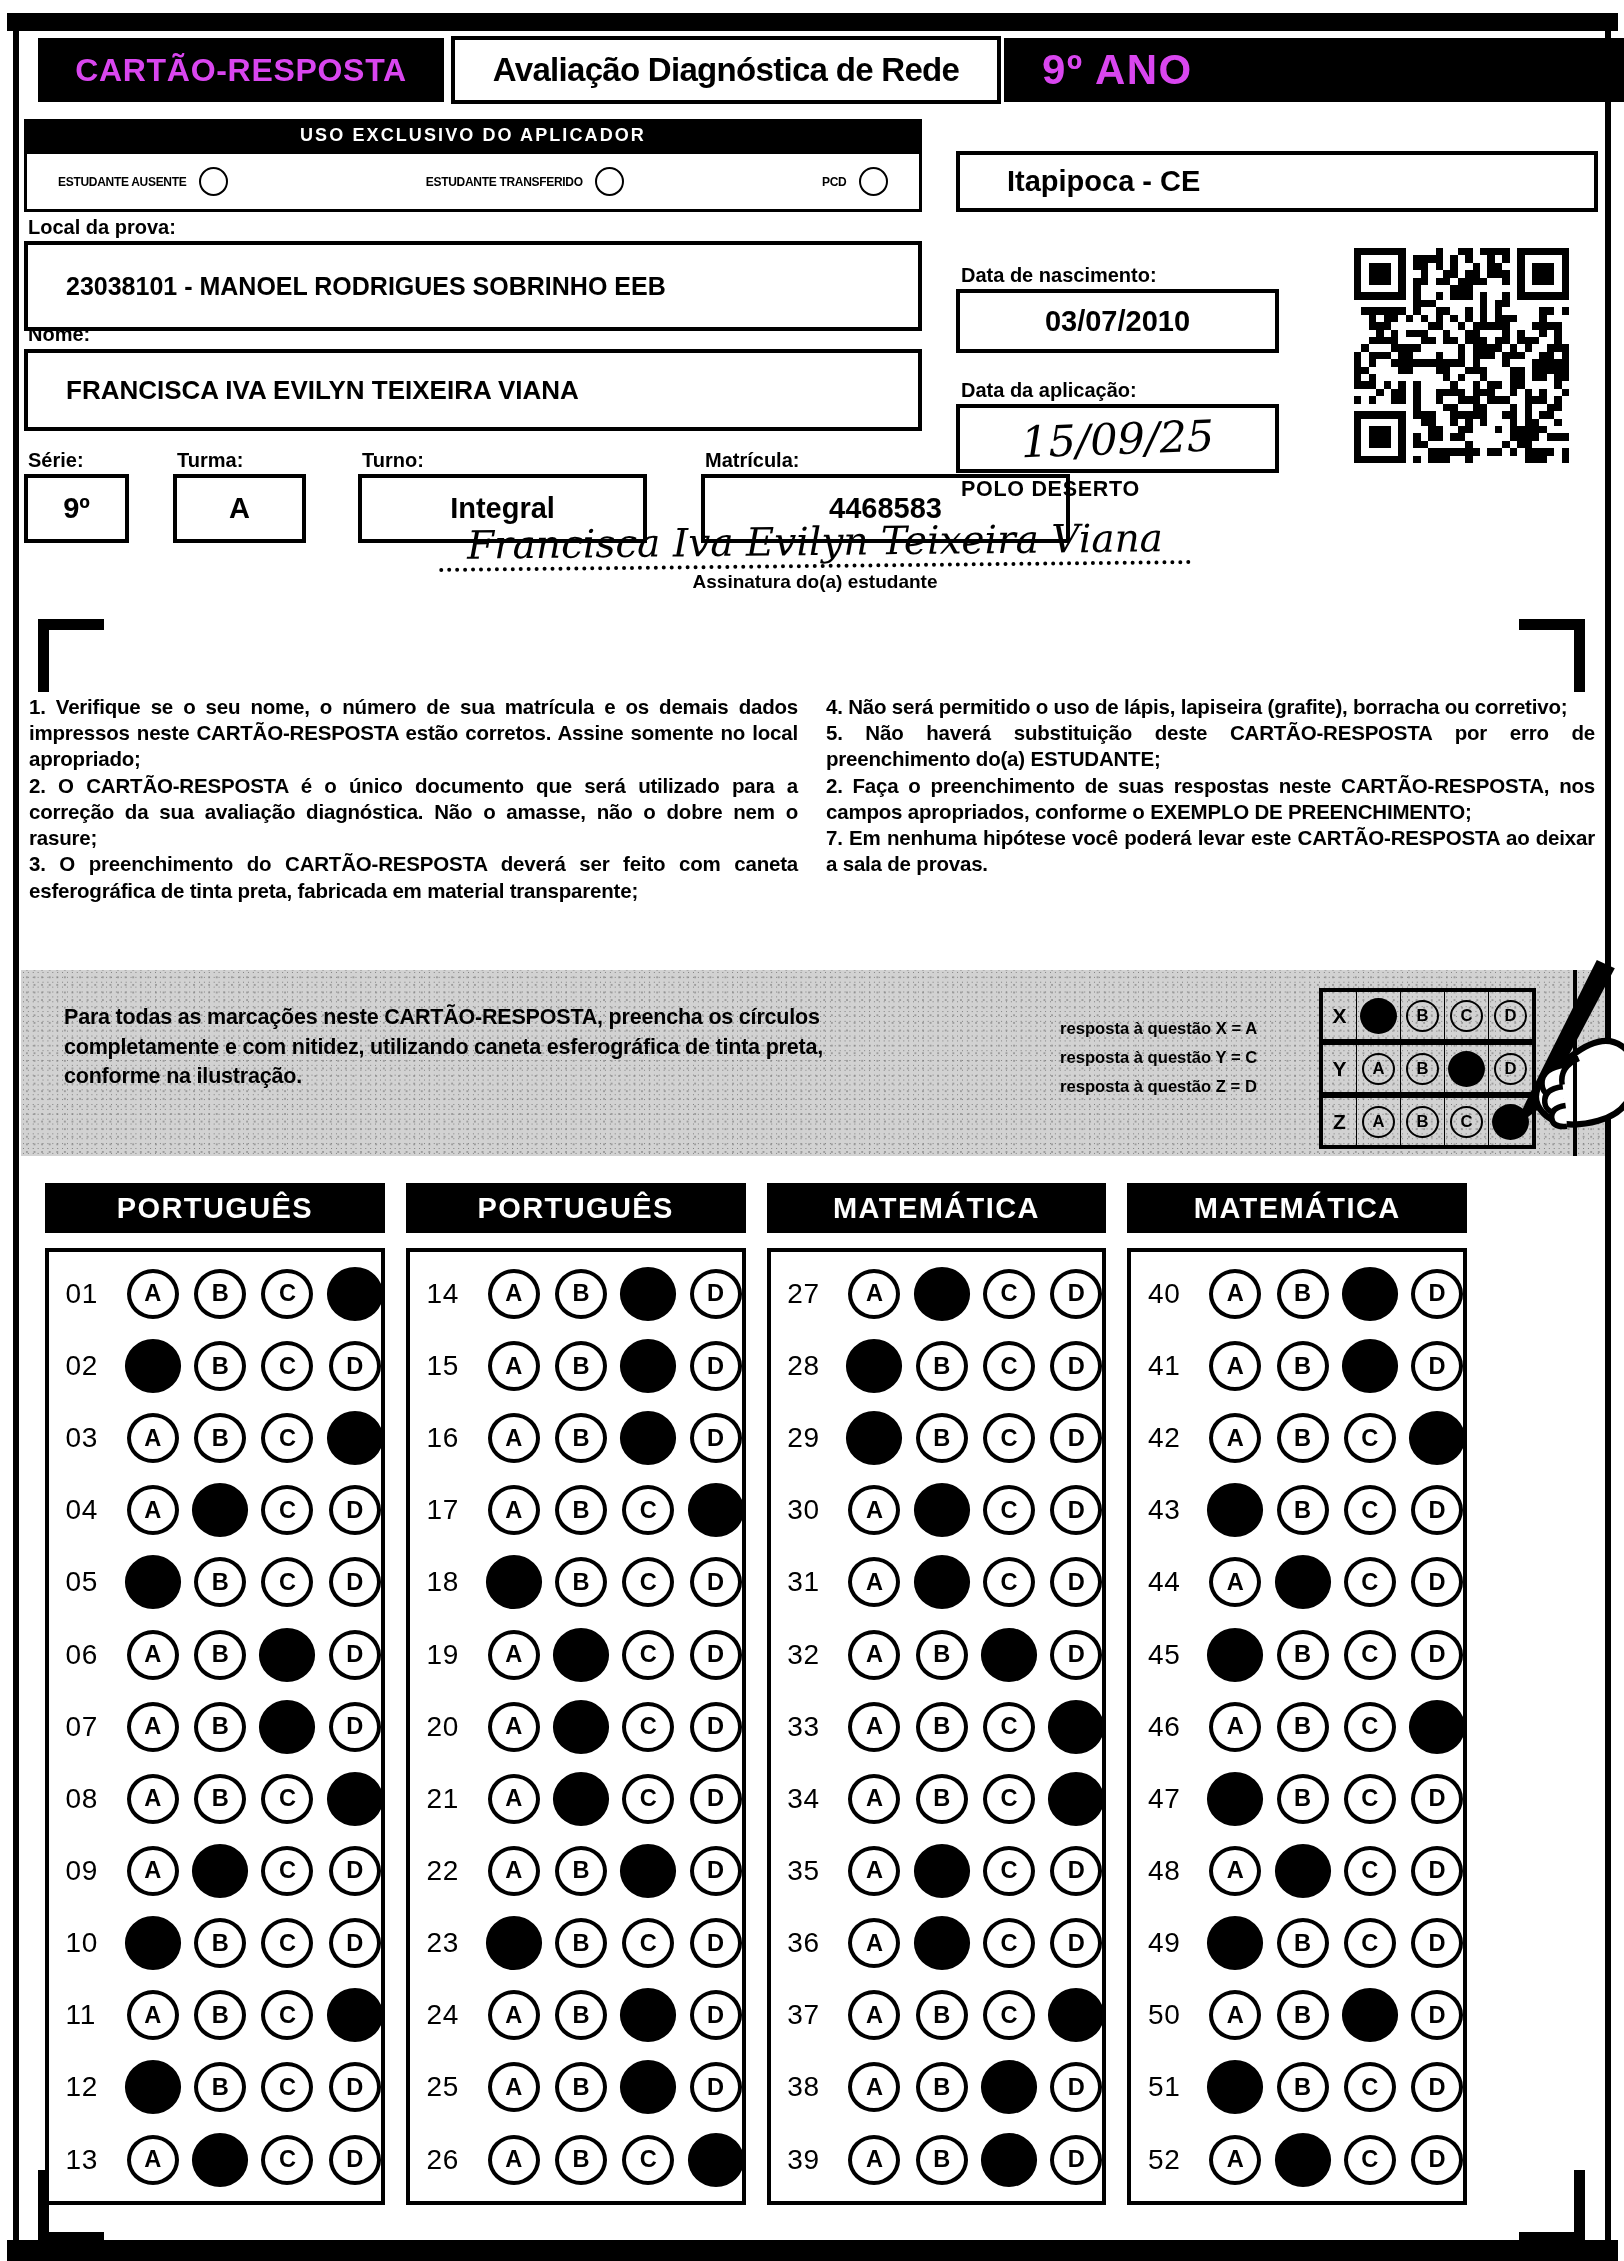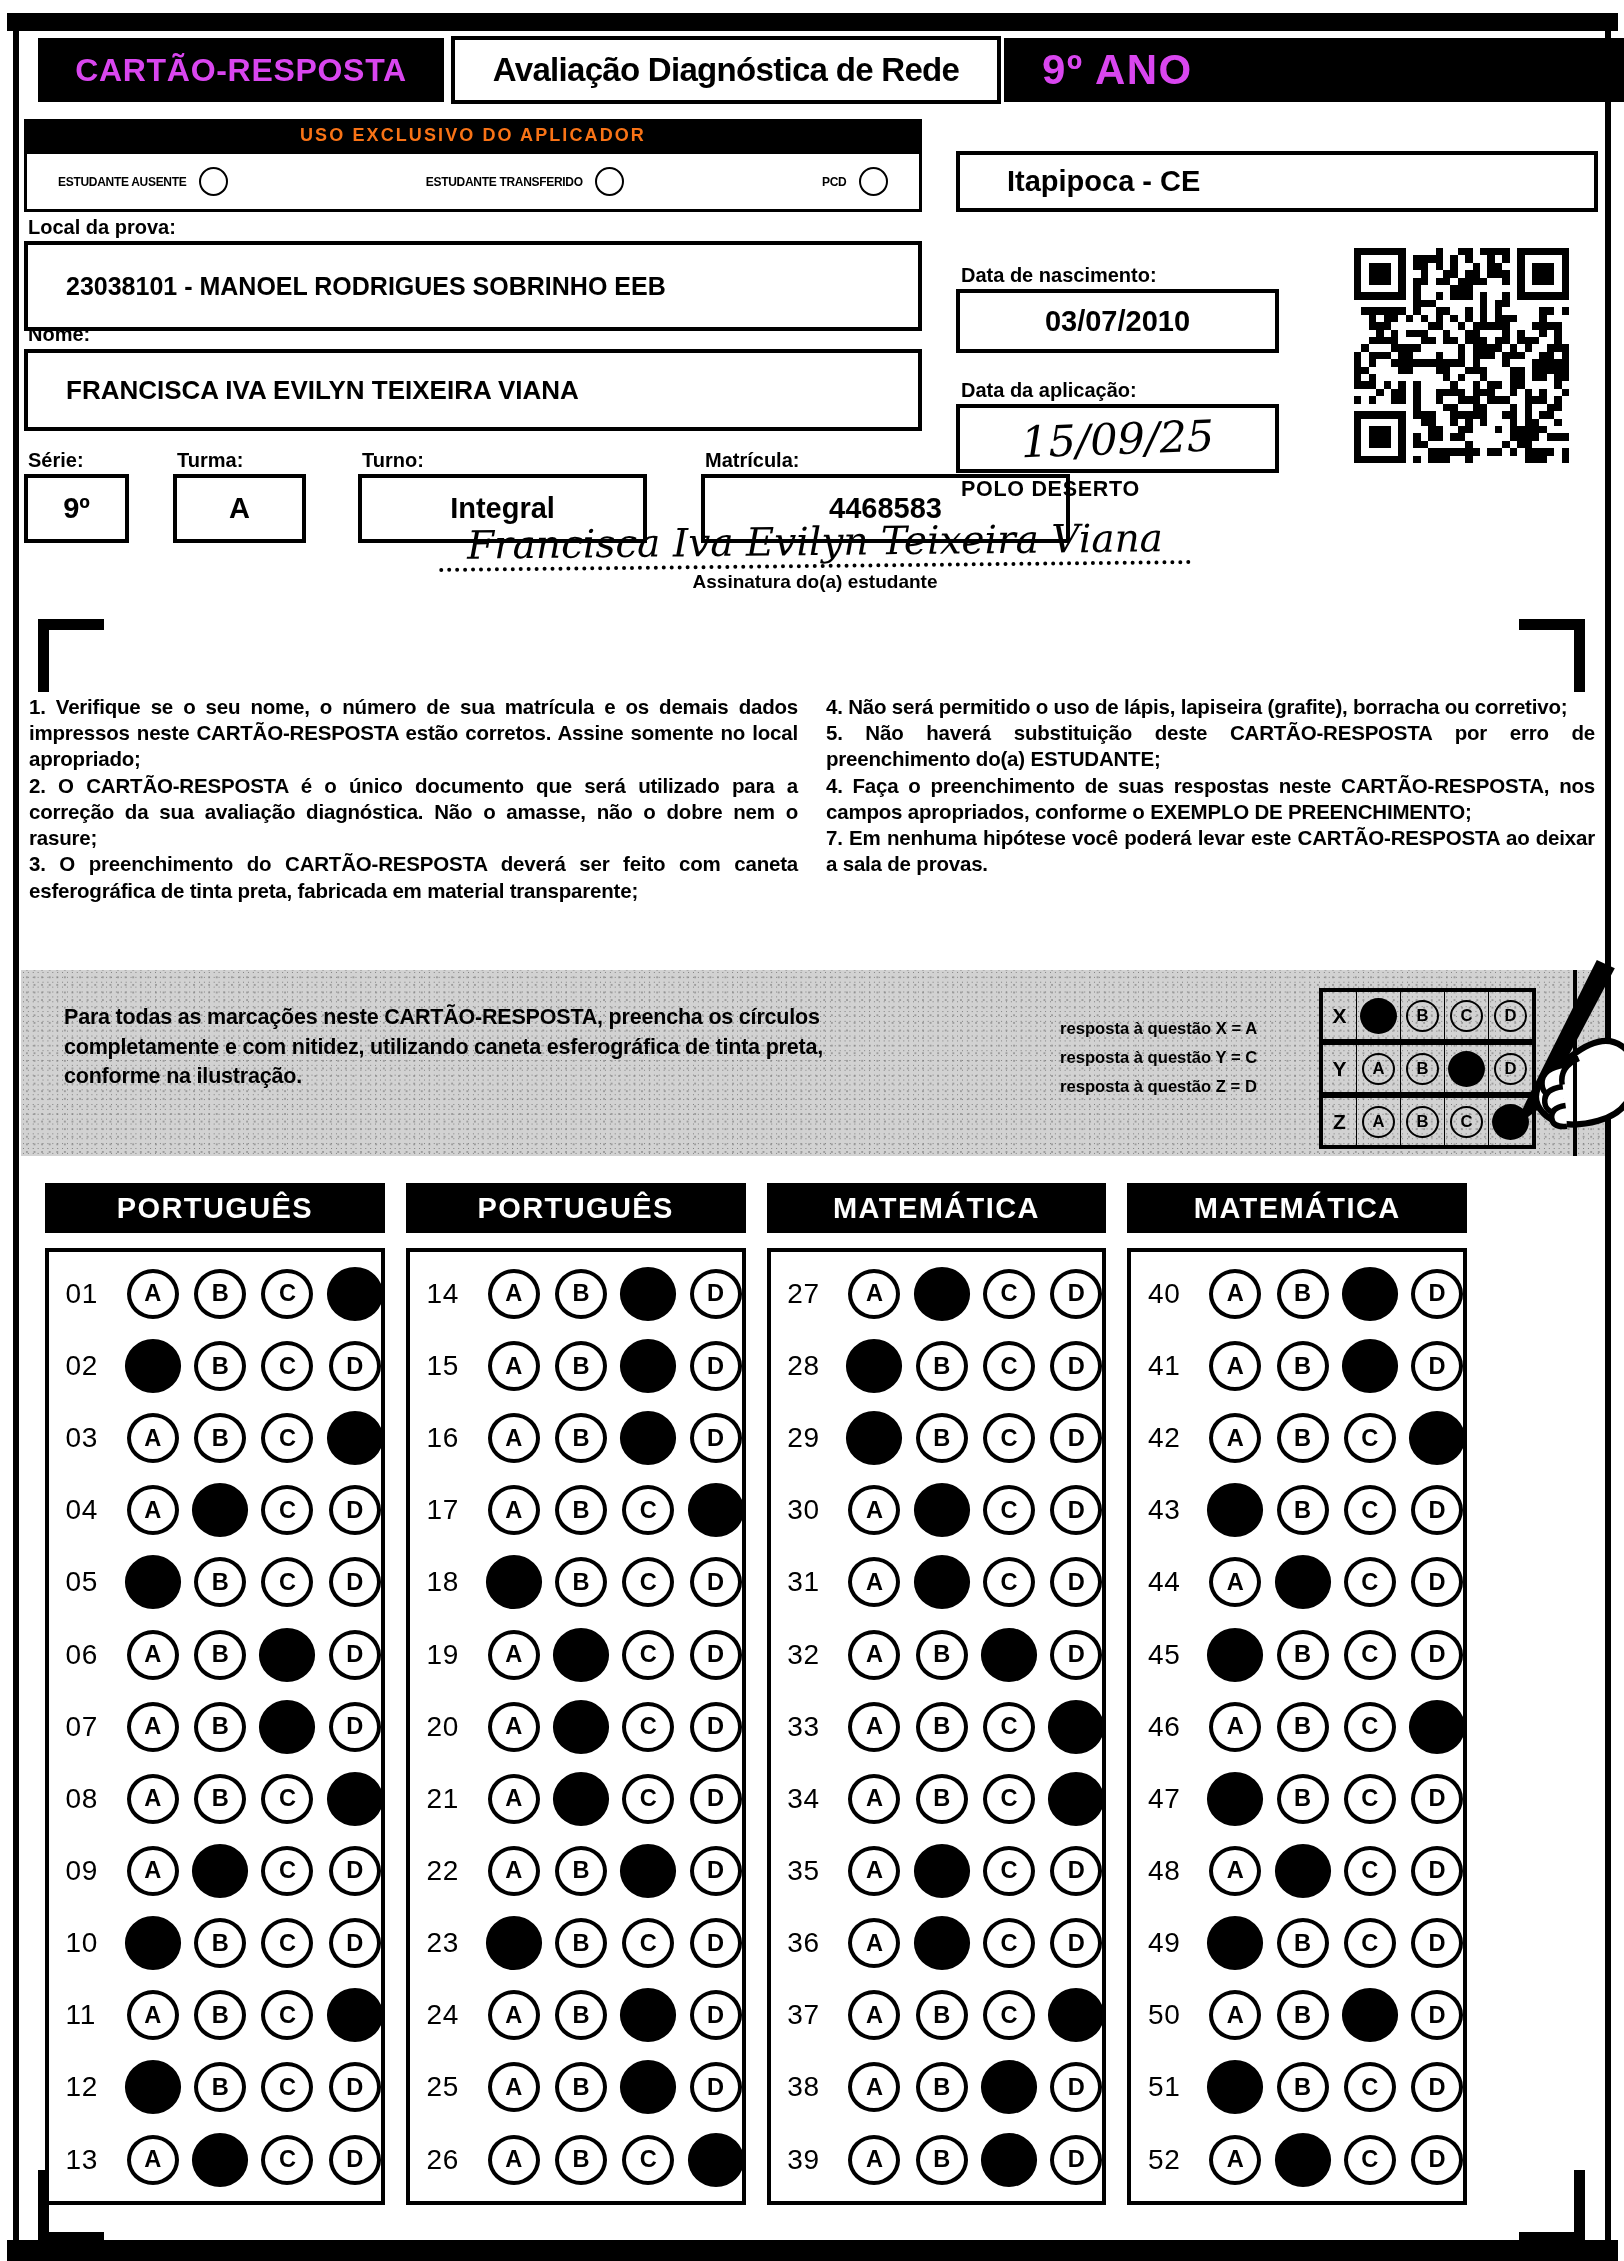--- a/index.html
+++ b/index.html
@@ -18,21 +18,21 @@
   .hdr-card{left:38px;top:38px;width:406px;height:64px;justify-content:center;
             font-size:32px;font-weight:bold;letter-spacing:0.7px;}
   .hdr-mid{position:absolute;left:451px;top:36px;width:542px;height:60px;background:#fff;
            border:4.2px solid #000;display:flex;align-items:center;justify-content:center;
            font-size:33px;font-weight:bold;letter-spacing:-0.7px;}
   .hdr-grade{left:1004px;top:38px;width:585px;height:64px;font-size:42px;font-weight:bold;
              padding-left:38px;letter-spacing:1.4px;}
 
   
   .aplicador{position:absolute;left:24px;top:119px;width:898px;height:32px;background:#000;
-             color:#f97316;font-size:18px;font-weight:bold;letter-spacing:2.1px;
+             color:#ffffff;font-size:18px;font-weight:bold;letter-spacing:2.1px;
              display:flex;align-items:center;justify-content:center;}
 
   
   .status-box{position:absolute;left:24px;top:151px;width:898px;height:61px;border:3.5px solid #000;
               background:#fff;display:flex;align-items:center;justify-content:space-between;
               padding:0 31px;box-sizing:border-box;}
   .status-opt{display:flex;align-items:center;gap:12.5px;}
   .status-lbl{font-size:12px;font-weight:bold;letter-spacing:-0.3px;}
   .status-circle{width:25px;height:25px;border:2.8px solid #000;border-radius:50%;background:#fff;}
 
@@ -527,21 +527,21 @@
 
   <div class="inst-cols">
     <div class="inst-col" id="inst-left">
         <p class="inst-item">1. Verifique se o seu nome, o número de sua matrícula e os demais dados impressos neste CARTÃO-RESPOSTA estão corretos. Assine somente no local apropriado;</p>
         <p class="inst-item">2. O CARTÃO-RESPOSTA é o único documento que será utilizado para a correção da sua avaliação diagnóstica. Não o amasse, não o dobre nem o rasure;</p>
         <p class="inst-item">3. O preenchimento do CARTÃO-RESPOSTA deverá ser feito com caneta esferográfica de tinta preta, fabricada em material transparente;</p>
       </div>
     <div class="inst-col" id="inst-right">
         <p class="inst-item">4. Não será permitido o uso de lápis, lapiseira (grafite), borracha ou corretivo;</p>
         <p class="inst-item">5. Não haverá substituição deste CARTÃO-RESPOSTA por erro de preenchimento do(a) ESTUDANTE;</p>
-        <p class="inst-item">4. Faça o preenchimento de suas respostas neste CARTÃO-RESPOSTA, nos campos apropriados, conforme o EXEMPLO DE PREENCHIMENTO;</p>
+        <p class="inst-item">2. Faça o preenchimento de suas respostas neste CARTÃO-RESPOSTA, nos campos apropriados, conforme o EXEMPLO DE PREENCHIMENTO;</p>
         <p class="inst-item">7. Em nenhuma hipótese você poderá levar este CARTÃO-RESPOSTA ao deixar a sala de provas.</p>
       </div>
   </div>
 
   <div class="ex-band">
     <div class="ex-text">Para todas as marcações neste CARTÃO-RESPOSTA, preencha os círculos completamente e com nitidez, utilizando caneta esferográfica de tinta preta, conforme na ilustração.</div>
     <div class="ex-legend" id="ex-legend">
         <div class="legend-line">resposta à questão X = A</div>
         <div class="legend-line">resposta à questão Y = C</div>
         <div class="legend-line">resposta à questão Z = D</div>

